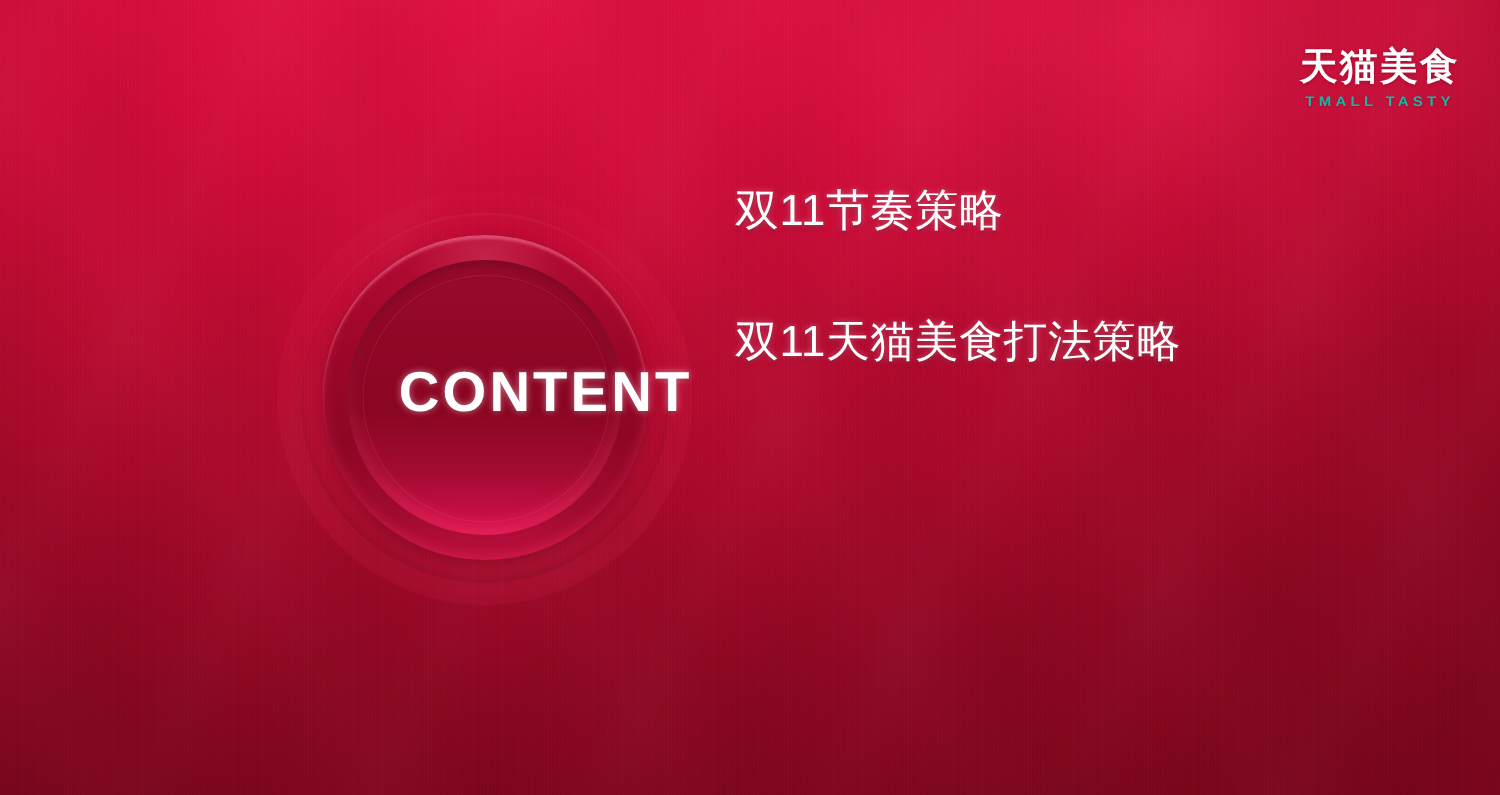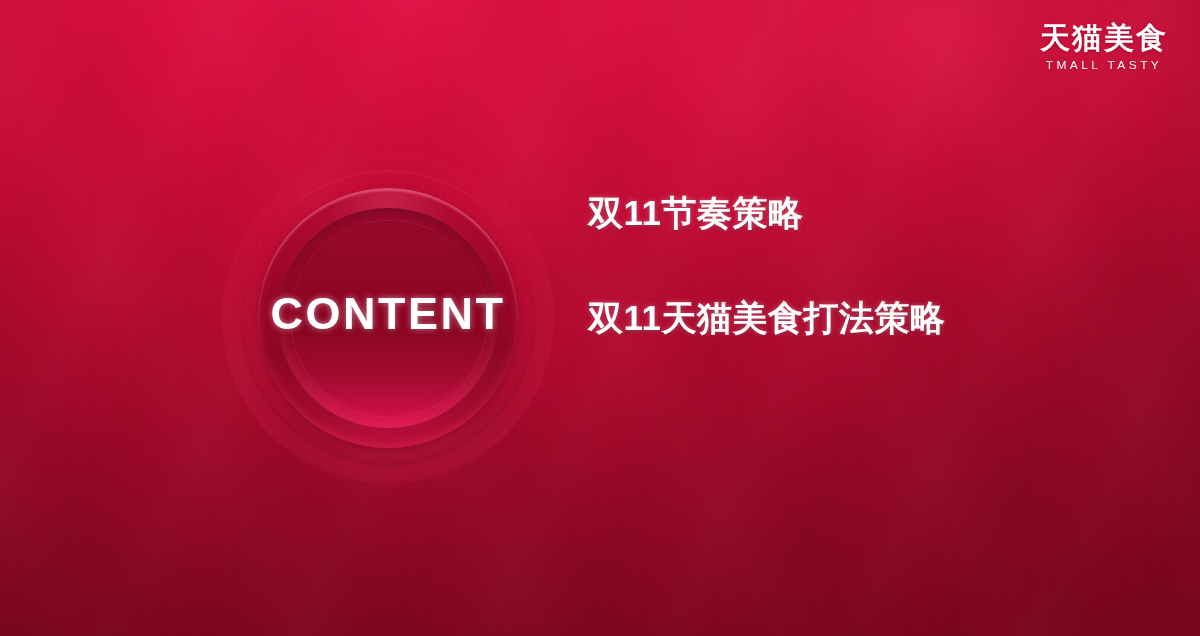--- a/index.html
+++ b/index.html
@@ -160,73 +160,73 @@
     left: 68px; top: 68px;
     width: 196px; height: 196px;
     border: 1px solid rgba(255,120,155,0.12);
     box-shadow: inset 0 1px 0 rgba(0,0,0,0.10);
   }
   #content-word {
     position: absolute;
     left: 0;
     top: 139px;
     width: 332px;
-    text-align: center;
+    text-align: right;
     font-size: 45px;
     font-weight: 700;
     letter-spacing: 2.5px;
     color: #FFFFFF;
     line-height: 1;
     text-shadow:
       0 0 6px rgba(255,225,235,0.55),
       0 1px 2px rgba(110,0,28,0.55);
   }
 
   
   #agenda {
     position: absolute;
     left: 588px;
     top: 148px;
     width: 560px;
   }
   .agenda-item {
     font-size: 35px;
-    font-weight: 700;
+    font-weight: 400;
     color: #FFFFFF;
     line-height: 1.2;
     letter-spacing: 0.5px;
     margin-bottom: 63px;
     white-space: nowrap;
     text-shadow:
       0 0 5px rgba(255,215,225,0.38),
       0 2px 3px rgba(105,0,26,0.50);
-    margin-top: 44px;
   }
   .agenda-item:last-child { margin-bottom: 0; }
 
   
   #brand {
     position: absolute;
     right: 32px;
     top: 22px;
     text-align: center;
   }
   #brand-cn {
     font-size: 30px;
     font-weight: 700;
     color: #FFFFFF;
     letter-spacing: 2px;
     line-height: 1.05;
     text-shadow: 0 1px 3px rgba(110,0,28,0.45);
+    margin-top: 16px;
   }
   #brand-en {
     margin-top: 5px;
     font-size: 12px;
-    font-weight: 400;
-    color: #ffffff;
+    font-weight: 700;
+    color: #14b8a6;
     letter-spacing: 3.4px;
     line-height: 1;
     transform: scaleY(0.92);
     text-shadow: 0 1px 2px rgba(110,0,28,0.40);
   }
 </style>
 </head>
 <body>
 
 <div id="slide">

